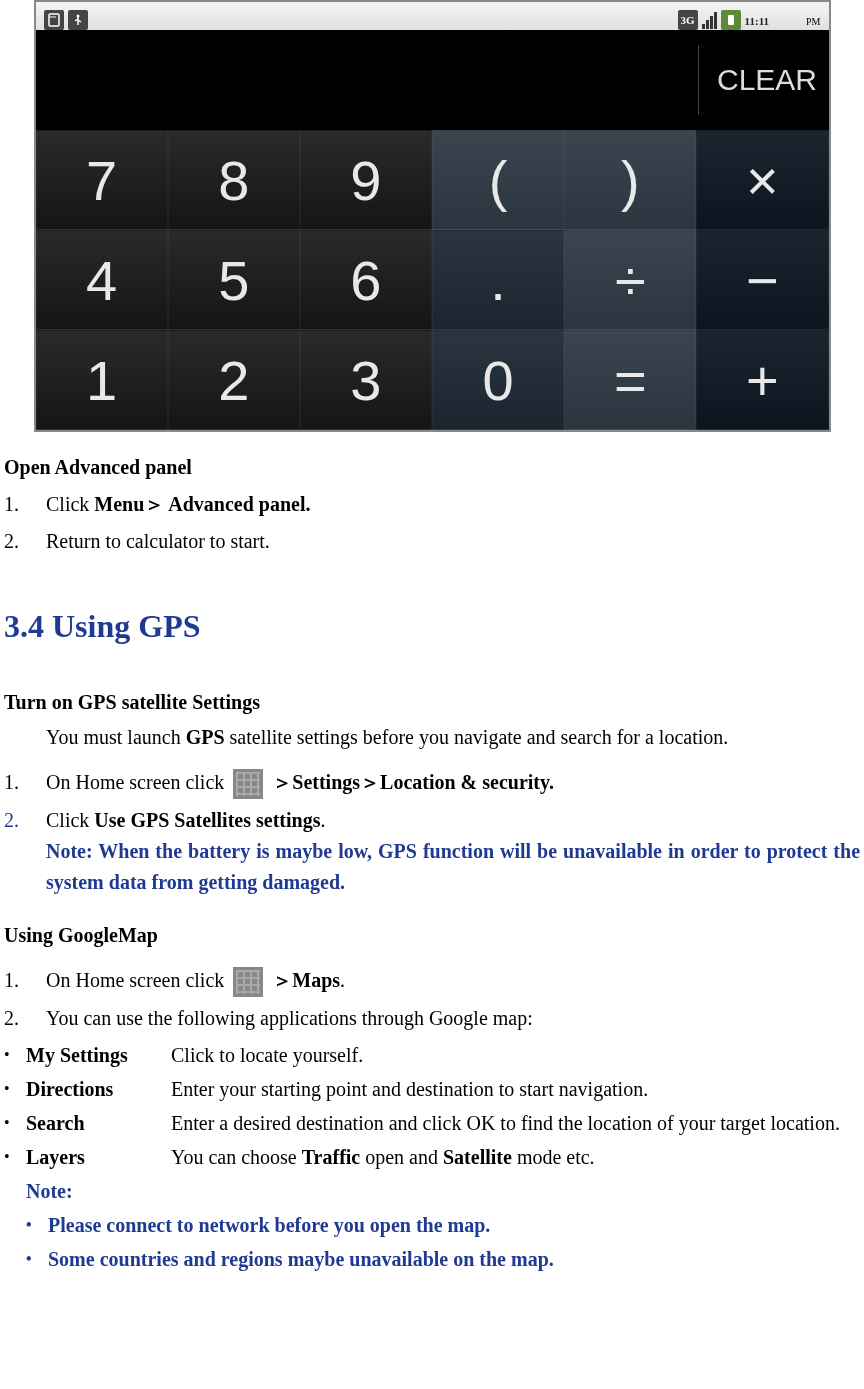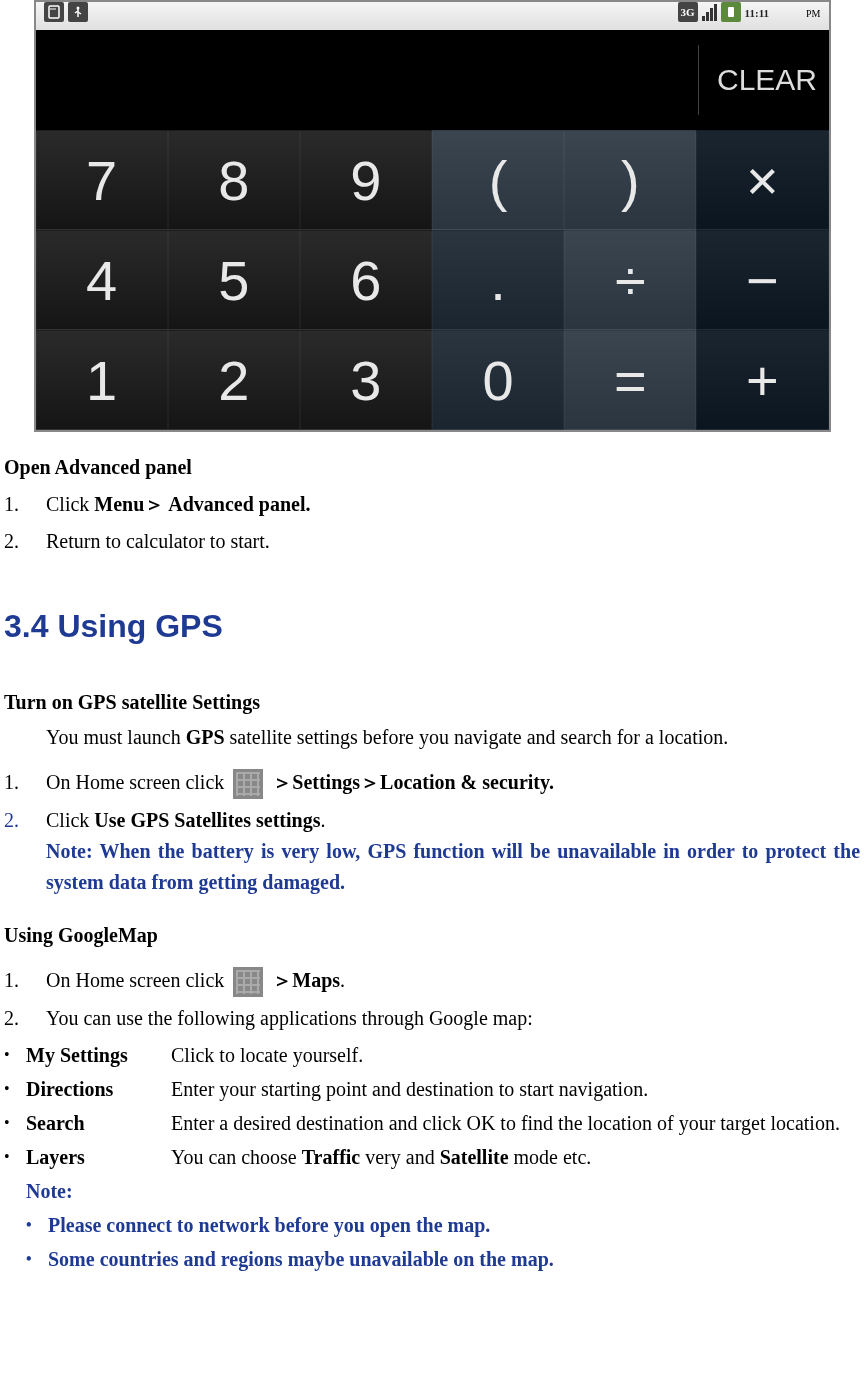--- a/index.html
+++ b/index.html
@@ -12,21 +12,21 @@
     .screenshot {
       width: 797px;
       margin: 0 auto 20px;
       background: #000;
       border: 2px solid #888;
     }
     .status-bar {
       height: 28px;
       background: linear-gradient(#f5f5f5, #e0e0e0);
       display: flex;
-      align-items: flex-start;
+      align-items: flex-end;
       padding: 0 8px;
       gap: 4px;
     }
     .status-left { display: flex; gap: 4px; }
     .status-right { margin-left: auto; display: flex; gap: 4px; align-items: center; }
     .status-icon {
       width: 20px; height: 20px;
       background: #444;
       border-radius: 2px;
       display: inline-flex;
@@ -102,21 +102,21 @@
       margin: 4px 0;
     }
     .step-item {
       display: flex;
       margin: 6px 0;
     }
     .step-num { width: 42px; flex-shrink: 0; }
     .step-text { flex: 1; }
     .section-heading {
       color: #1f3a93;
-      font-family: Liberation Sans, sans-serif;
+      font-family: Liberation Serif, serif;
       font-size: 32px;
       font-weight: bold;
       margin: 45px 0 35px 0;
     }
     .indent-text { margin-left: 42px; margin-top: 4px; }
     .launcher-icon {
       display: inline-block;
       width: 30px;
       height: 30px;
       background: #888;
@@ -259,21 +259,21 @@
         <span>On Home screen click </span>
         <span class="launcher-icon"></span>
         <b> ＞Settings＞Location &amp; security.</b>
       </span>
     </div>
     <div class="step-item">
       <span class="step-num" style="color:#1f3a93;">2.</span>
       <span class="step-text">
         <span>Click </span><b>Use GPS Satellites settings</b><span>.</span>
         <div class="note-blue just">
-          <span>Note:   </span><span>When the battery is very low, GPS function will be unavailable in order to protect the system data from getting damaged.</span>
+          <span>Note:   </span><span>When the battery is maybe low, GPS function will be unavailable in order to protect the system data from getting damaged.</span>
         </div>
       </span>
     </div>
   </div>
 
   <div class="subsection-title" style="margin-top:22px;">Using GoogleMap</div>
 
   <div class="step-list" style="margin-top:14px;">
     <div class="step-item">
       <span class="step-num">1.</span>
@@ -301,21 +301,21 @@
   </div>
   <div class="bullet-item">
     <span class="bullet-dot">•</span>
     <span class="label-col">Search</span>
     <span class="desc-col">Enter a desired destination and click OK to find the location of your target location.</span>
   </div>
   <div class="bullet-item">
     <span class="bullet-dot">•</span>
     <span class="label-col">Layers</span>
     <span class="desc-col">
-      <span>You can choose </span><b>Traffic</b><span> very and </span><b>Satellite</b><span> mode etc.</span>
+      <span>You can choose </span><b>Traffic</b><span> open and </span><b>Satellite</b><span> mode etc.</span>
     </span>
   </div>
 
   <div class="note-blue" style="margin-left:22px;">Note:</div>
   <div class="bullet-item bullet-blue" style="margin-left:22px;">
     <span class="bullet-dot">•</span>
     <span class="desc-col">Please connect to network before you open the map.</span>
   </div>
   <div class="bullet-item bullet-blue" style="margin-left:22px;">
     <span class="bullet-dot">•</span>

